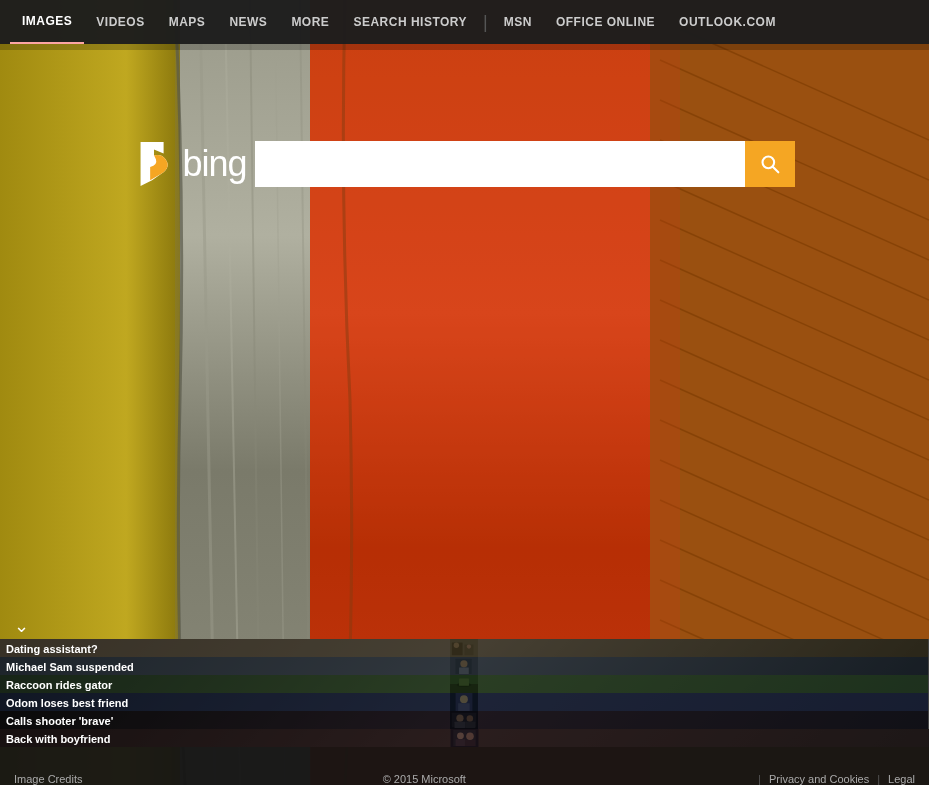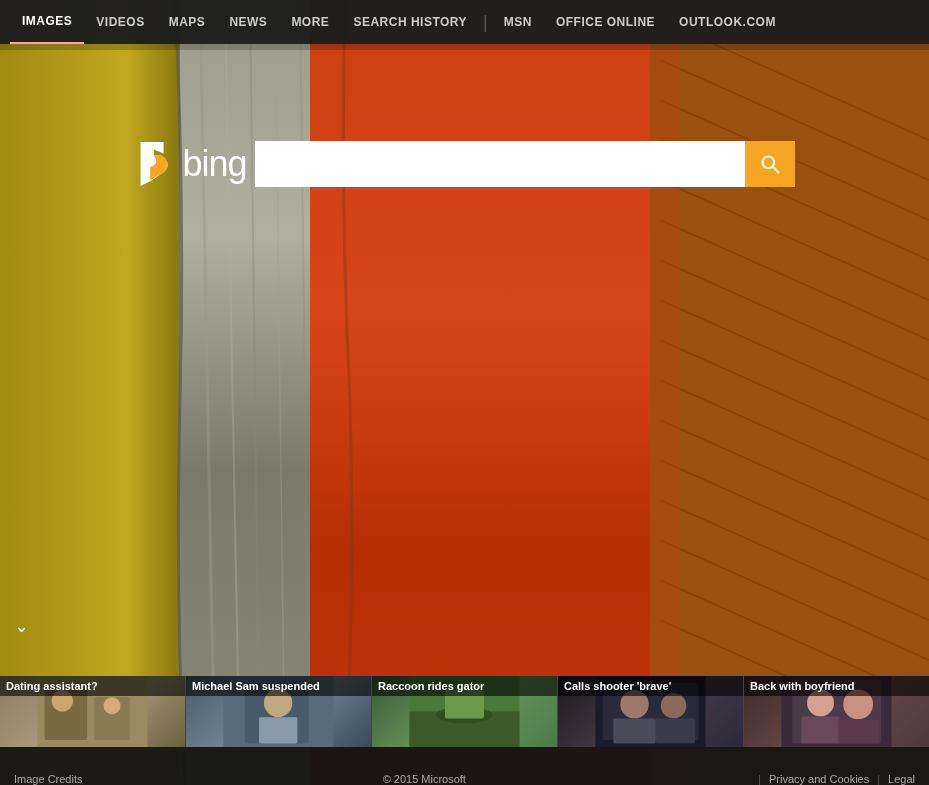--- a/index.html
+++ b/index.html
@@ -107,25 +107,26 @@
       font-size: 18px;
       z-index: 50;
       cursor: pointer;
     }
 
     
     .news-strip {
       position: absolute;
       bottom: 38px;
       left: 0; right: 0;
-      height: 71px;
+      height: 108px;
       background: rgba(0,0,0,0.75);
       display: flex;
       z-index: 50;
       overflow: hidden;
+      flex-direction: column;
     }
     .news-item {
       flex: 1;
       display: flex;
       flex-direction: column;
       border-right: 1px solid #444;
       cursor: pointer;
       overflow: hidden;
       position: relative;
     }
@@ -342,20 +343,33 @@
       <svg viewBox="0 0 155 100" width="100%" height="100%" xmlns="http://www.w3.org/2000/svg">
         <rect width="155" height="100" fill="#4a7a3a"></rect>
         <rect x="0" y="50" width="155" height="50" fill="#3a5a2a"></rect>
         <ellipse cx="77" cy="55" rx="40" ry="12" fill="#2a4a1a" opacity="0.7"></ellipse>
         <rect x="50" y="20" width="55" height="40" fill="#6a9a4a" rx="3"></rect>
       </svg>
     </div>
     <div class="news-label">Raccoon rides gator</div>
   </div>
   <div class="news-item">
+    <div class="thumb-person thumb-4">
+      <svg viewBox="0 0 155 100" width="100%" height="100%" xmlns="http://www.w3.org/2000/svg">
+        <rect width="155" height="100" fill="#2a3a5a"></rect>
+        <rect x="30" y="0" width="95" height="100" fill="#3a4a7a" rx="2"></rect>
+        <circle cx="77" cy="35" r="22" fill="#c8b890"></circle>
+        <rect x="45" y="57" width="64" height="43" fill="#5a6a9a" rx="2"></rect>
+        <rect x="0" y="0" width="30" height="100" fill="#1a2a4a" opacity="0.8"></rect>
+        <rect x="125" y="0" width="30" height="100" fill="#1a2a4a" opacity="0.8"></rect>
+      </svg>
+    </div>
+    <div class="news-label">Odom loses best friend</div>
+  </div>
+  <div class="news-item">
     <div class="thumb-person thumb-5">
       <svg viewBox="0 0 155 100" width="100%" height="100%" xmlns="http://www.w3.org/2000/svg">
         <rect width="155" height="100" fill="#1a1a2a"></rect>
         <rect x="10" y="10" width="135" height="80" fill="#2a2a3a" rx="2"></rect>
         <circle cx="55" cy="40" r="20" fill="#9a7a6a"></circle>
         <rect x="25" y="60" width="60" height="35" fill="#4a4a5a" rx="2"></rect>
         <circle cx="110" cy="42" r="18" fill="#8a6a5a"></circle>
         <rect x="85" y="60" width="55" height="35" fill="#3a3a4a" rx="2"></rect>
       </svg>
     </div>

